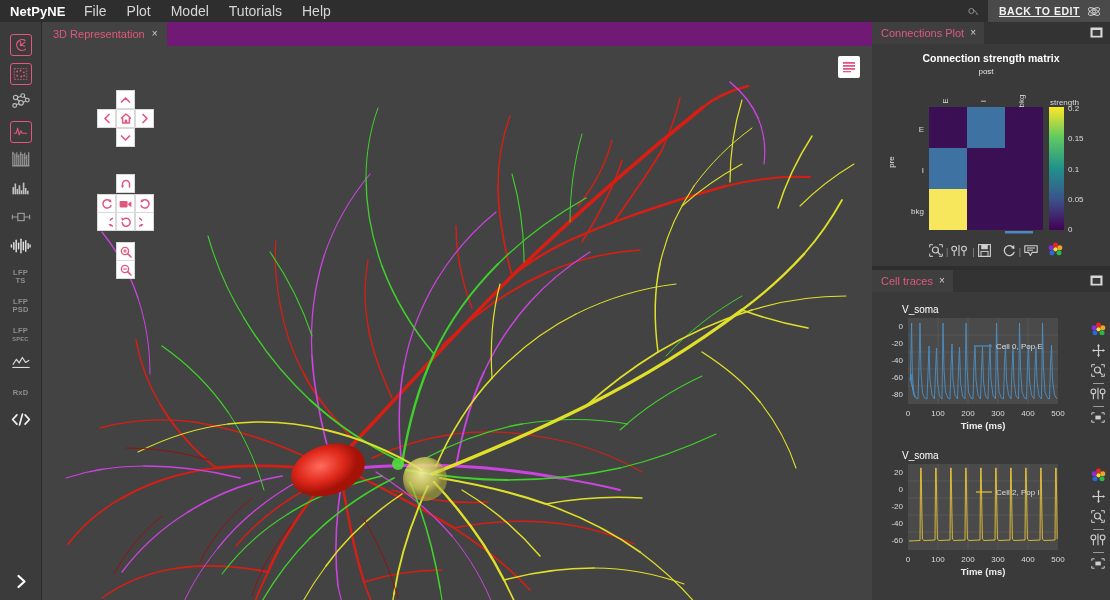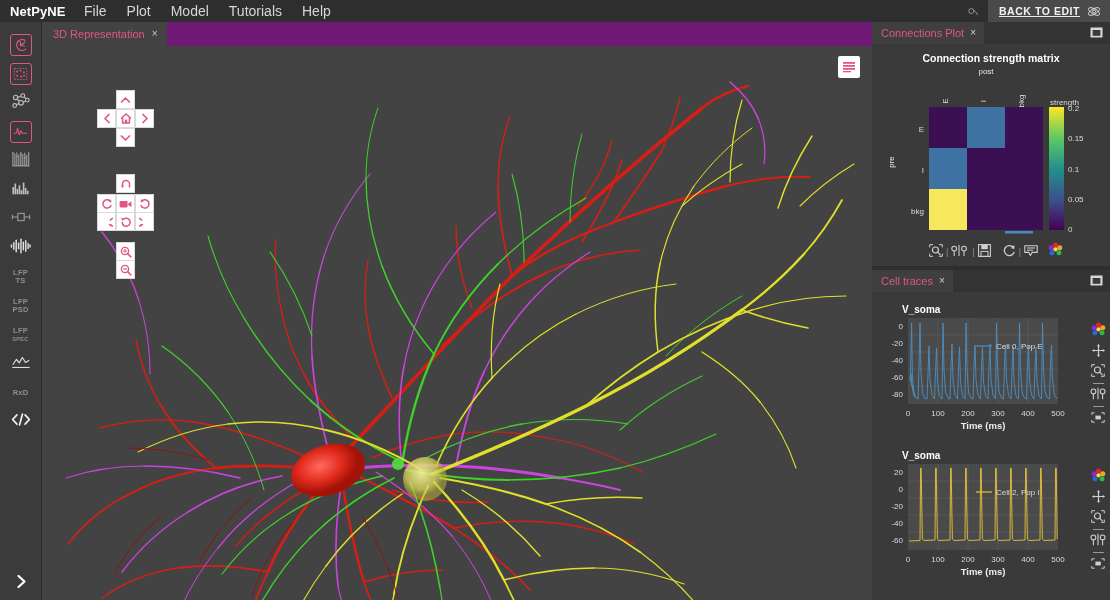--- a/index.html
+++ b/index.html
@@ -122,21 +122,21 @@
   #conn-body { height: 222px; }
   #traces-body { height: 308px; }
 
   .plot-title {
     text-align: center; color: #ffffff; font-size: 10.5px;
     font-weight: bold; padding-top: 8px;
   }
   .axis-txt { fill: #e6e6e6; font-size: 8px; font-family: "Liberation Sans", sans-serif; }
   .tick-txt { fill: #dcdcdc; font-size: 8px; font-family: "Liberation Sans", sans-serif; }
   .trace-title {
-    color: #ffffff; font-size: 10px; font-weight: bold;
+    color: #ffffff; font-size: 10px; font-weight: normal;
   }
 
   .mini-tb {
     position: absolute; display: flex; align-items: center; gap: 3px;
     color: #d0d0d0;
   }
   .mini-tb .sep { color: #8c8c8c; font-size: 9px; }
   .vtb {
     position: absolute; display: flex; flex-direction: column;
     align-items: center; gap: 2px; color: #cfcfcf;

